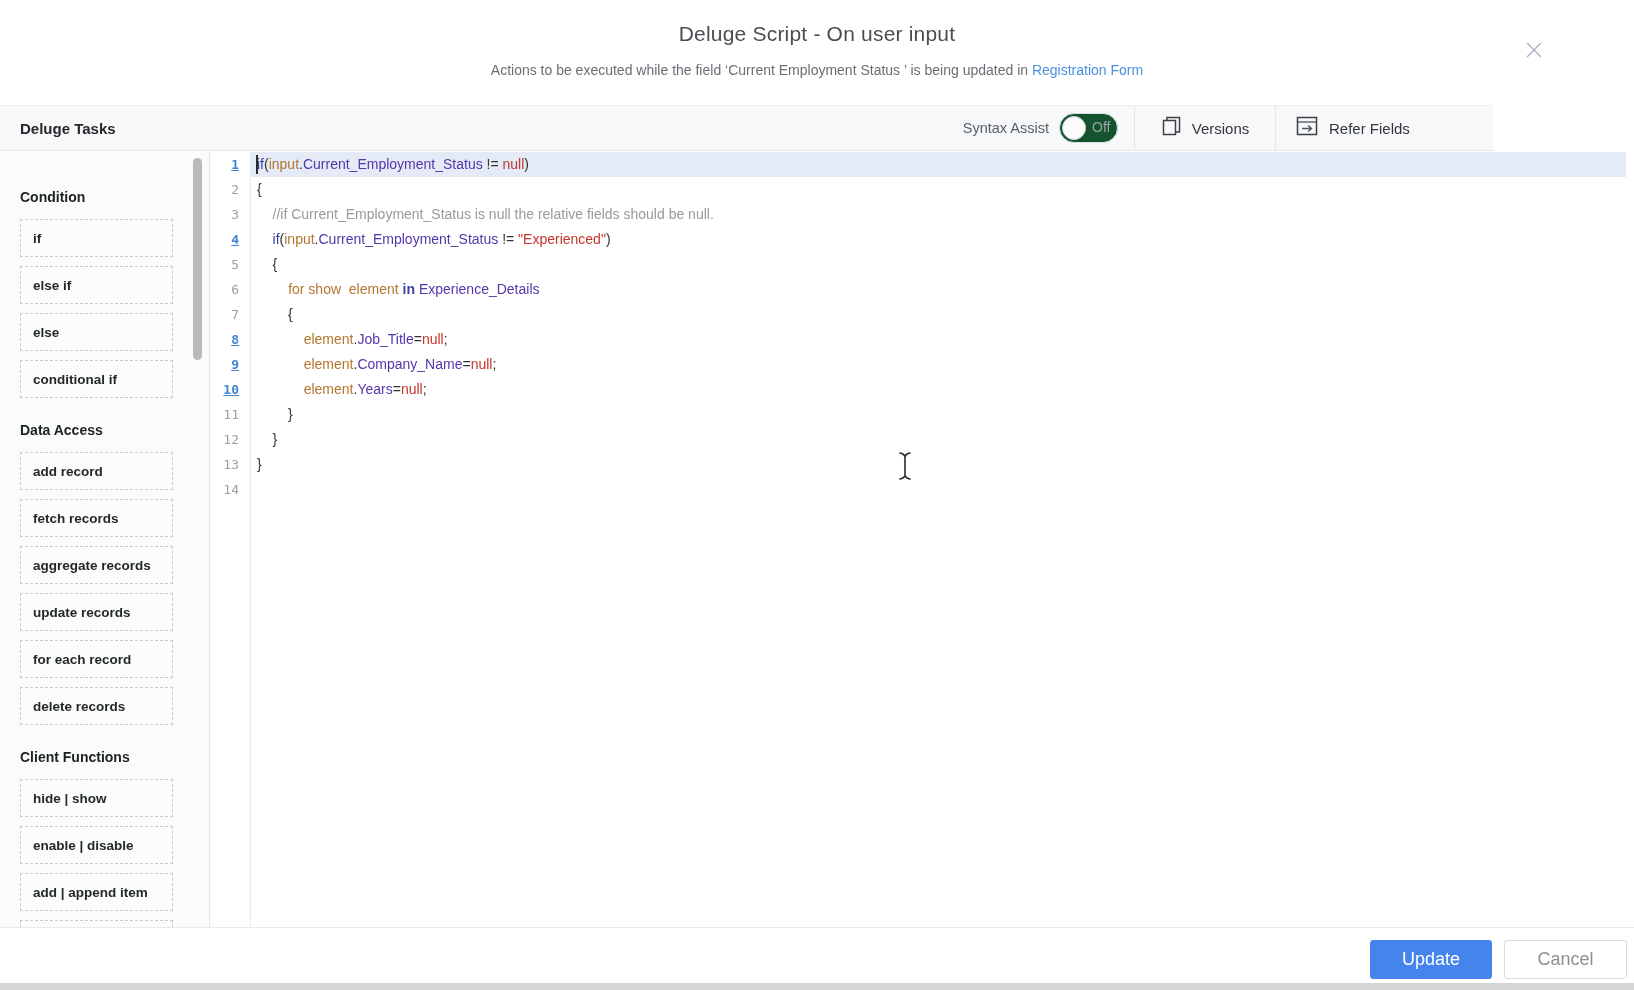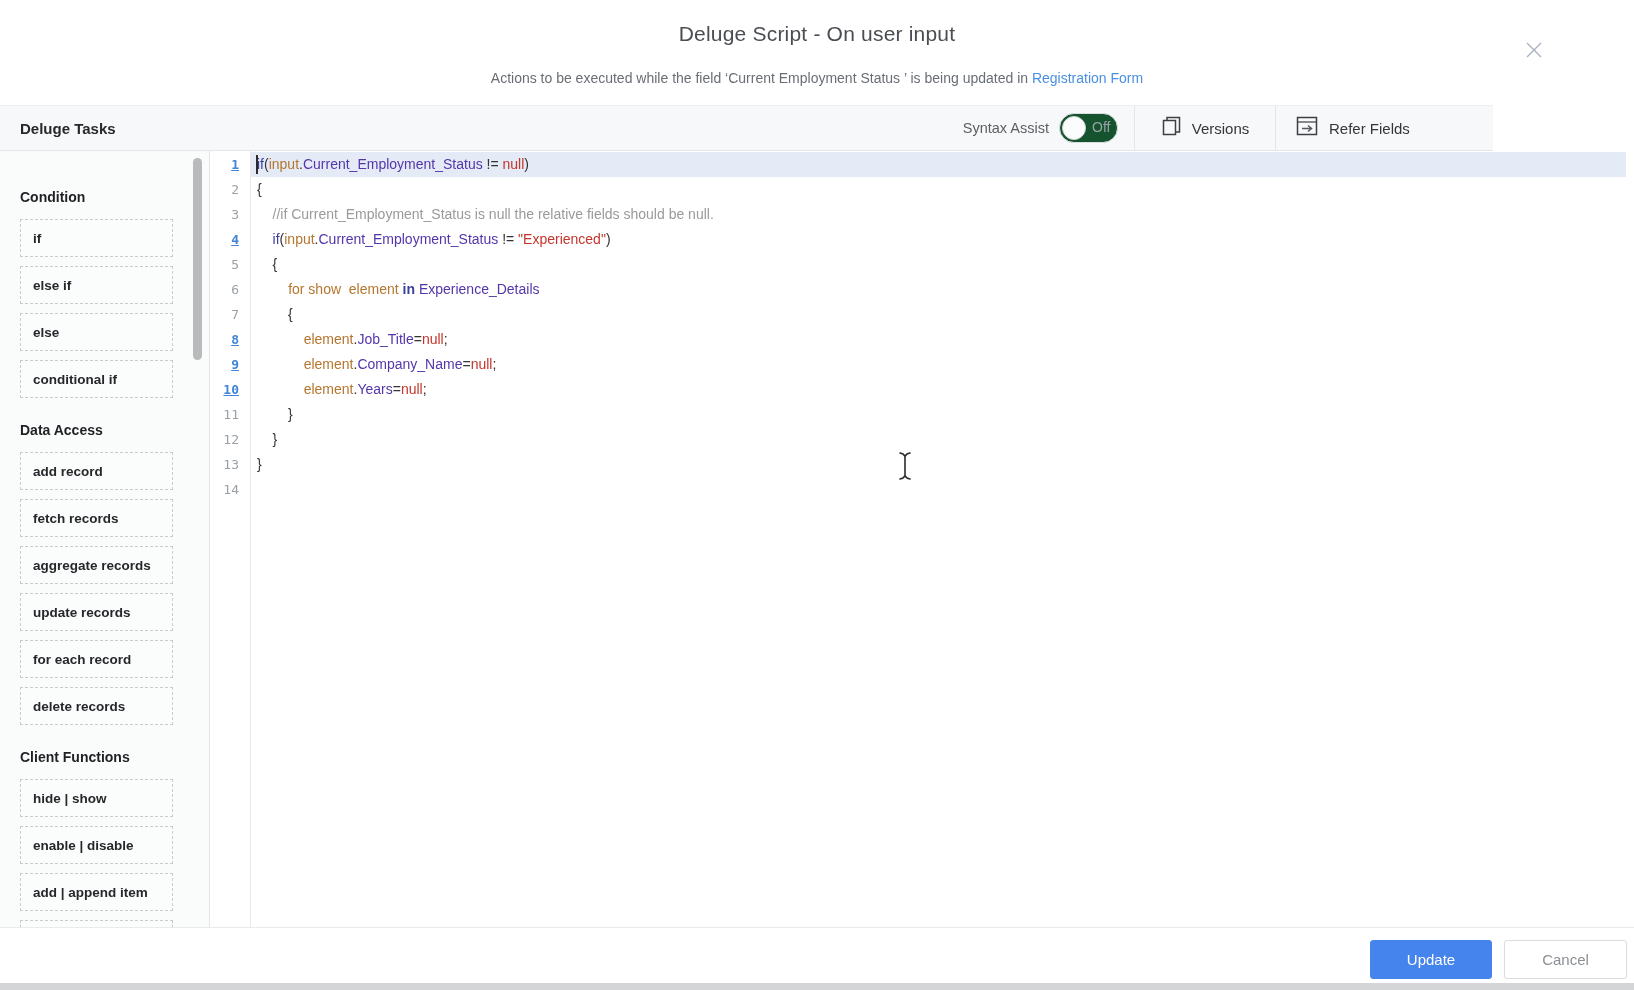--- a/index.html
+++ b/index.html
@@ -6,21 +6,21 @@
   html,body { background:#e9e9e9; }
   body { font-family:"Liberation Sans", sans-serif; }
   .modal {
     position:relative; width:1634px; height:990px; background:#fff;
     overflow:hidden; margin:0 auto;
   }
 
   
   .header { position:absolute; left:0; top:0; width:1634px; height:105px; background:#fff; }
   .title { text-align:center; padding-top:22px; font-size:21px; color:#4a4d52; letter-spacing:.2px; }
-  .subtitle { text-align:center; margin-top:24px; font-size:14px; color:#696e75; }
+  .subtitle { text-align:center; margin-top:16px; font-size:14px; color:#696e75; }
   .subtitle a { color:#4a90e2; text-decoration:none; }
   .close-btn { position:absolute; right:88px; top:38px; width:24px; height:24px; cursor:pointer; }
 
   
   .toolbar {
     position:absolute; left:0; top:105px; width:1493px; height:46px;
     background:#f7f8f9; border-top:1px solid #efefef; border-bottom:1px solid #e3e5e6;
     display:flex; align-items:center;
   }
   .toolbar-title { font-size:15px; font-weight:bold; color:#26282b; padding-left:20px; }
@@ -93,21 +93,21 @@
   .tk-c  { color:#9a9a9a; }
   .tk-p  { color:#333; }
 
   .ibeam-cursor { position:absolute; left:898px; top:300px; pointer-events:none; }
 
   
   .footer {
     position:absolute; left:0; top:927px; width:1634px; height:63px;
     background:#fff; border-top:1px solid #e8eaeb;
   }
-  .btn { position:absolute; top:12px; height:39px; border-radius:3px; font-size:15px; cursor:pointer;
+  .btn { position:absolute; top:12px; height:39px; border-radius:3px; font-size:18px; cursor:pointer;
          font-family:"Liberation Sans", sans-serif; }
   .btn-update { left:1370px; width:122px; background:#4584ec; border:1px solid #4584ec; color:#fff; }
   .btn-cancel { left:1504px; width:123px; background:#fff; border:1px solid #dadcdd; color:#8b9095; }
   .bottom-strip { position:absolute; left:0; bottom:0; width:1634px; height:7px; background:#d3d5d6; }
 </style>
 </head>
 <body>
 
 <div class="modal">
 

